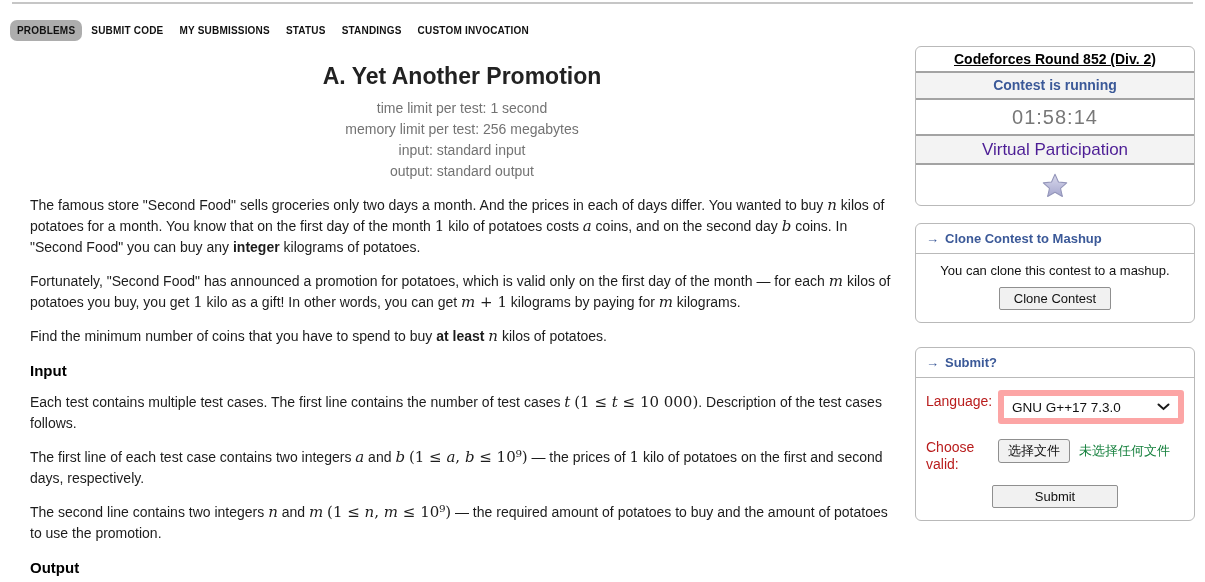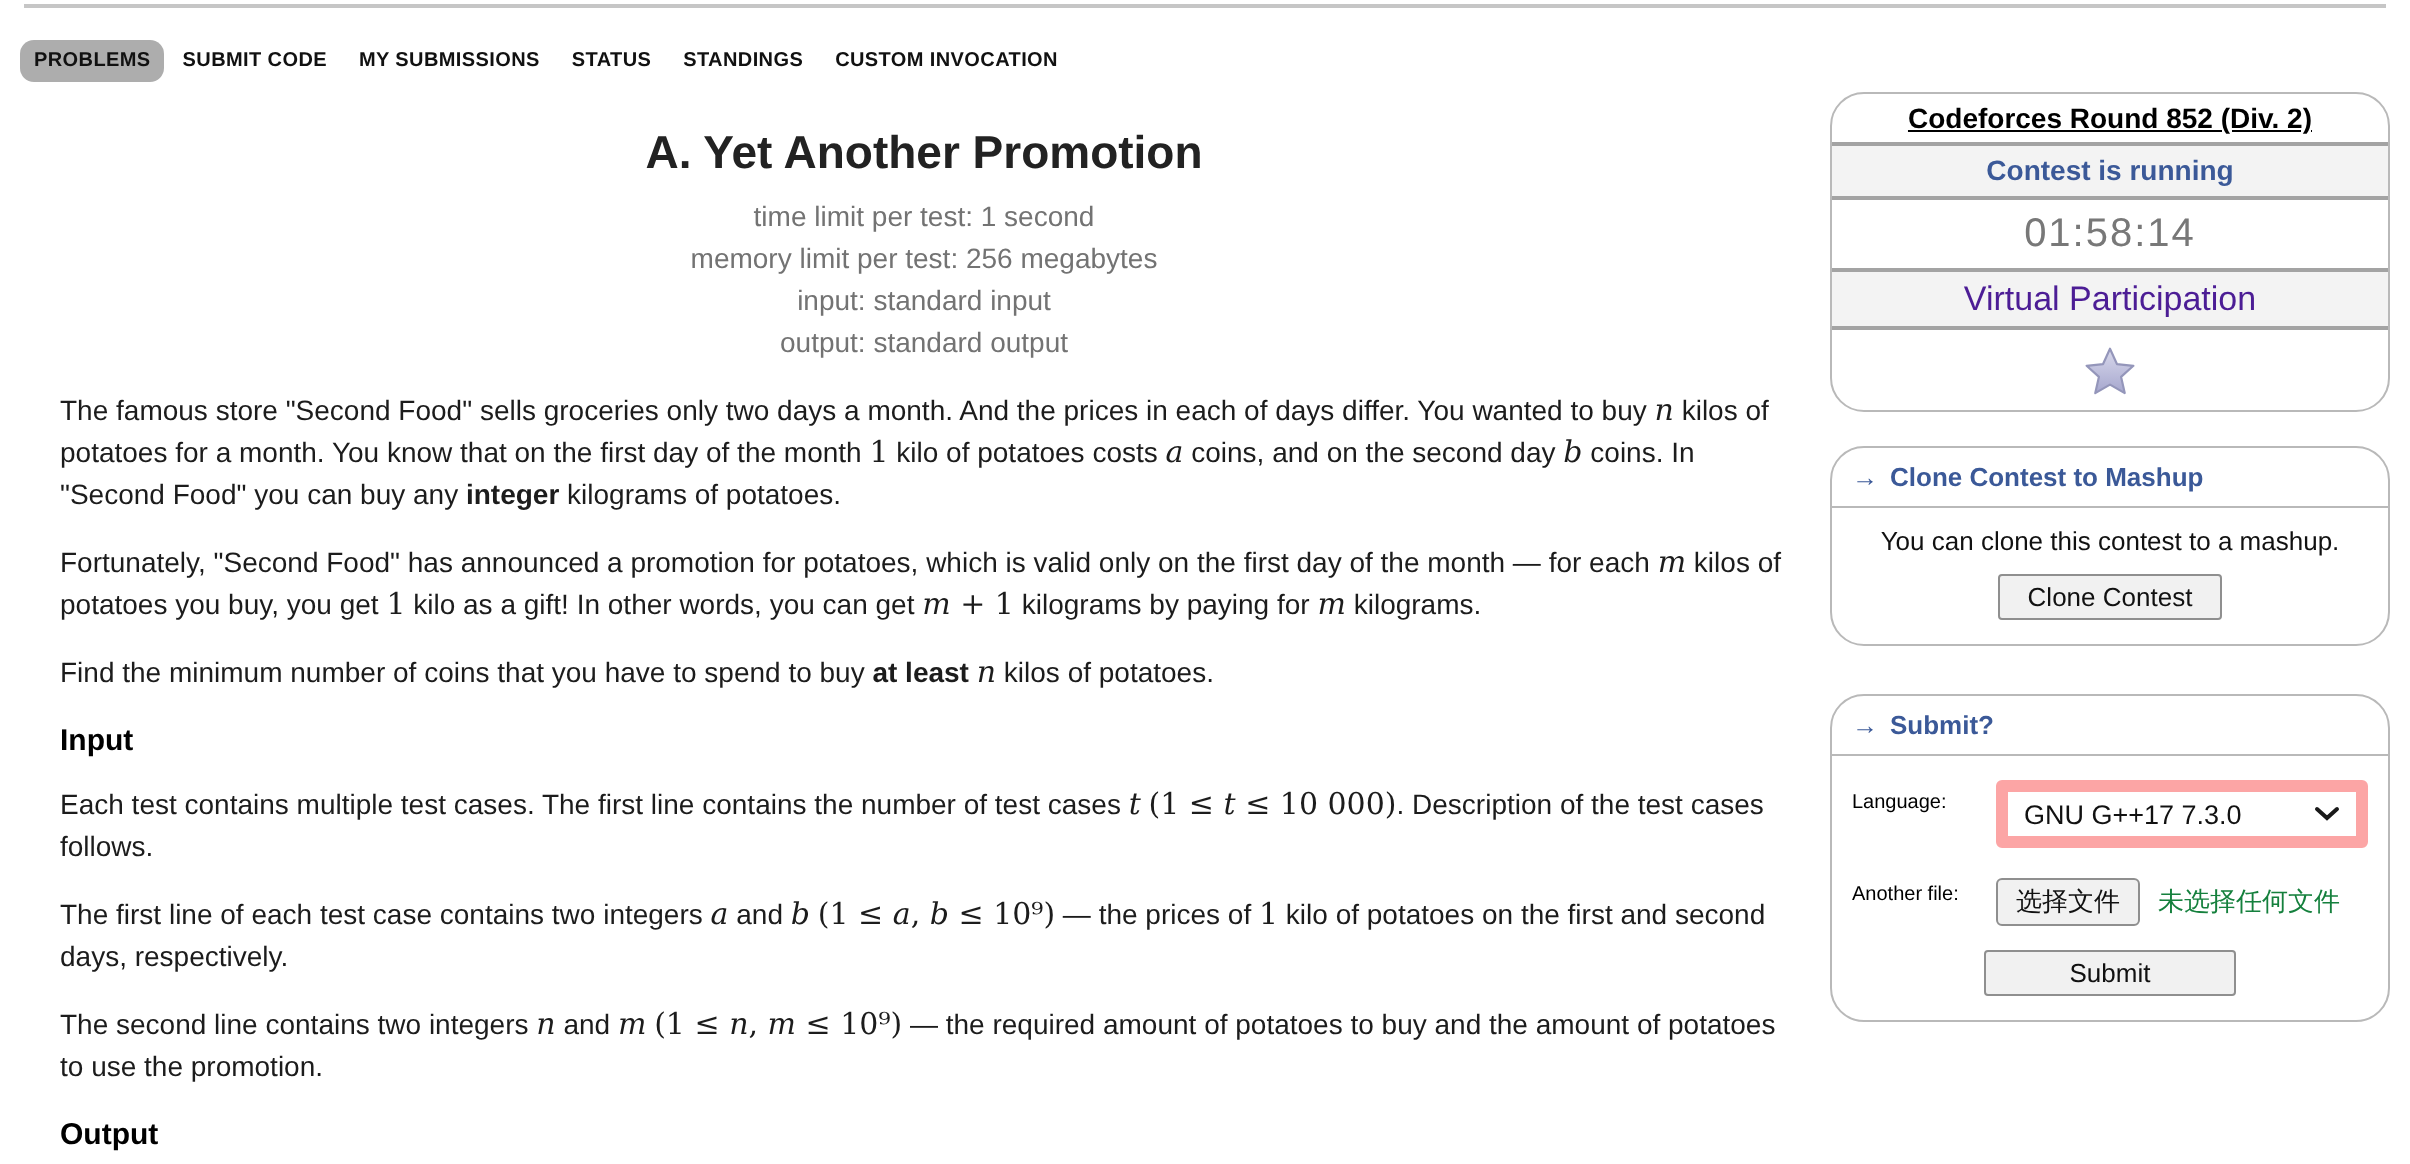--- a/index.html
+++ b/index.html
@@ -24,21 +24,21 @@
   #body{margin-top:2px;}
   .st{font-size:14px;line-height:21px;margin:13px 0 0;color:#1c1c1c;}
   .sec-h{font-size:15px;font-weight:bold;color:#000;margin:15px 0 2px;}
   .mv{font-family:"DejaVu Serif",serif;font-style:italic;font-size:15px;}
   .mnum{font-family:"DejaVu Serif",serif;font-size:15px;}
   .bold{font-weight:bold;}
 
   
   .sidebar{position:absolute;left:915px;top:46px;width:280px;}
   .box{
-    border:1px solid var(--box-border,#b9b9b9);border-radius:17px;background:#fff;
+    border:1px solid var(--box-border,#b9b9b9);border-radius:6px;background:#fff;
     overflow:hidden;font-size:13px;
   }
   .contest-box .row{text-align:center;border-top:2px solid #a3a3a3;}
   .contest-box .row:first-child{border-top:none;}
   .row.contest-title{padding:4px 4px 3px;font-size:14px;line-height:17px;}
   .row.contest-title a{font-weight:bold;color:#000;text-decoration:underline;cursor:pointer;}
   .row.contest-status{background:var(--row-alt,#f3f3f3);color:var(--accent,#3b5998);font-weight:bold;font-size:14px;padding:4px;line-height:17px;}
   .row.contest-timer{font-size:20px;color:var(--timer-gray,#787878);padding:5px 4px;letter-spacing:1px;line-height:24px;}
   .row.contest-mode{background:var(--row-alt,#f3f3f3);color:#4c1d95;font-size:17px;padding:4px;line-height:19px;}
   .row.contest-star{padding:8px 0 7px;line-height:0;cursor:pointer;}
@@ -51,21 +51,21 @@
   .clone-box{margin-top:17px;}
   .clone-body{padding:9px 10px 12px;}
   .clone-text{text-align:center;font-size:13px;margin:0 0 9px;color:#111;}
   .btn{
     display:block;margin:0 auto;background:#f1f1f1;border:1px solid #8f8f8f;border-radius:2px;
     font-size:13px;color:#111;padding:3px 14px;font-family:"Liberation Sans",sans-serif;cursor:pointer;
   }
   .submit-box{margin-top:24px;}
   .form{padding:12px 10px;}
   .form-row{display:flex;margin-bottom:12px;align-items:flex-start;}
-  .form-row label{width:72px;flex:none;font-size:10px;line-height:17px;color:#000000;padding-top:3px;}
+  .form-row label{width:72px;flex:none;font-size:14px;line-height:17px;color:#b91c1c;padding-top:3px;}
   .select{
     flex:1;border:6px solid #fca5a5;border-radius:3px;height:22px;background:#fff;
     display:flex;align-items:center;justify-content:space-between;padding:0 8px;
     font-size:13.5px;color:#111;cursor:pointer;
   }
   .filebox{flex:1;display:flex;align-items:center;gap:9px;padding-top:3px;}
   .file-btn{
     background:#f1f1f1;border:1px solid #8f8f8f;border-radius:3px;font-size:13px;color:#111;
     padding:2px 9px;font-family:"Liberation Sans",sans-serif;cursor:pointer;white-space:nowrap;
   }
@@ -152,21 +152,21 @@
           <div class="select">
             <span>GNU G++17 7.3.0</span>
             <span style="line-height:0;">
               <svg width="13" height="8" viewBox="0 0 13 8">
                   <path d="M1.5 1.5 L6.5 6 L11.5 1.5" fill="none" stroke="#1a1a1a" stroke-width="2" stroke-linecap="round"></path>
                 </svg>
             </span>
           </div>
         </div>
         <div class="form-row">
-          <label>Another file:</label>
+          <label>Choose valid:</label>
           <div class="filebox">
             <button class="file-btn">选择文件</button>
             <span class="file-status">未选择任何文件</span>
           </div>
         </div>
         <div class="submit-row">
           <button class="btn submit-btn">Submit</button>
         </div>
       </div>
     </section>

